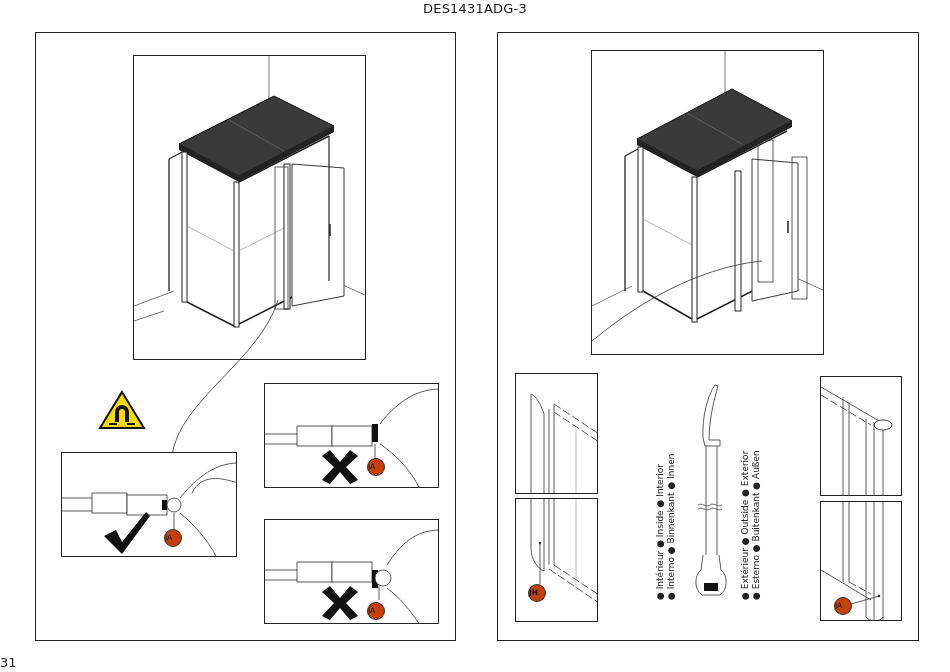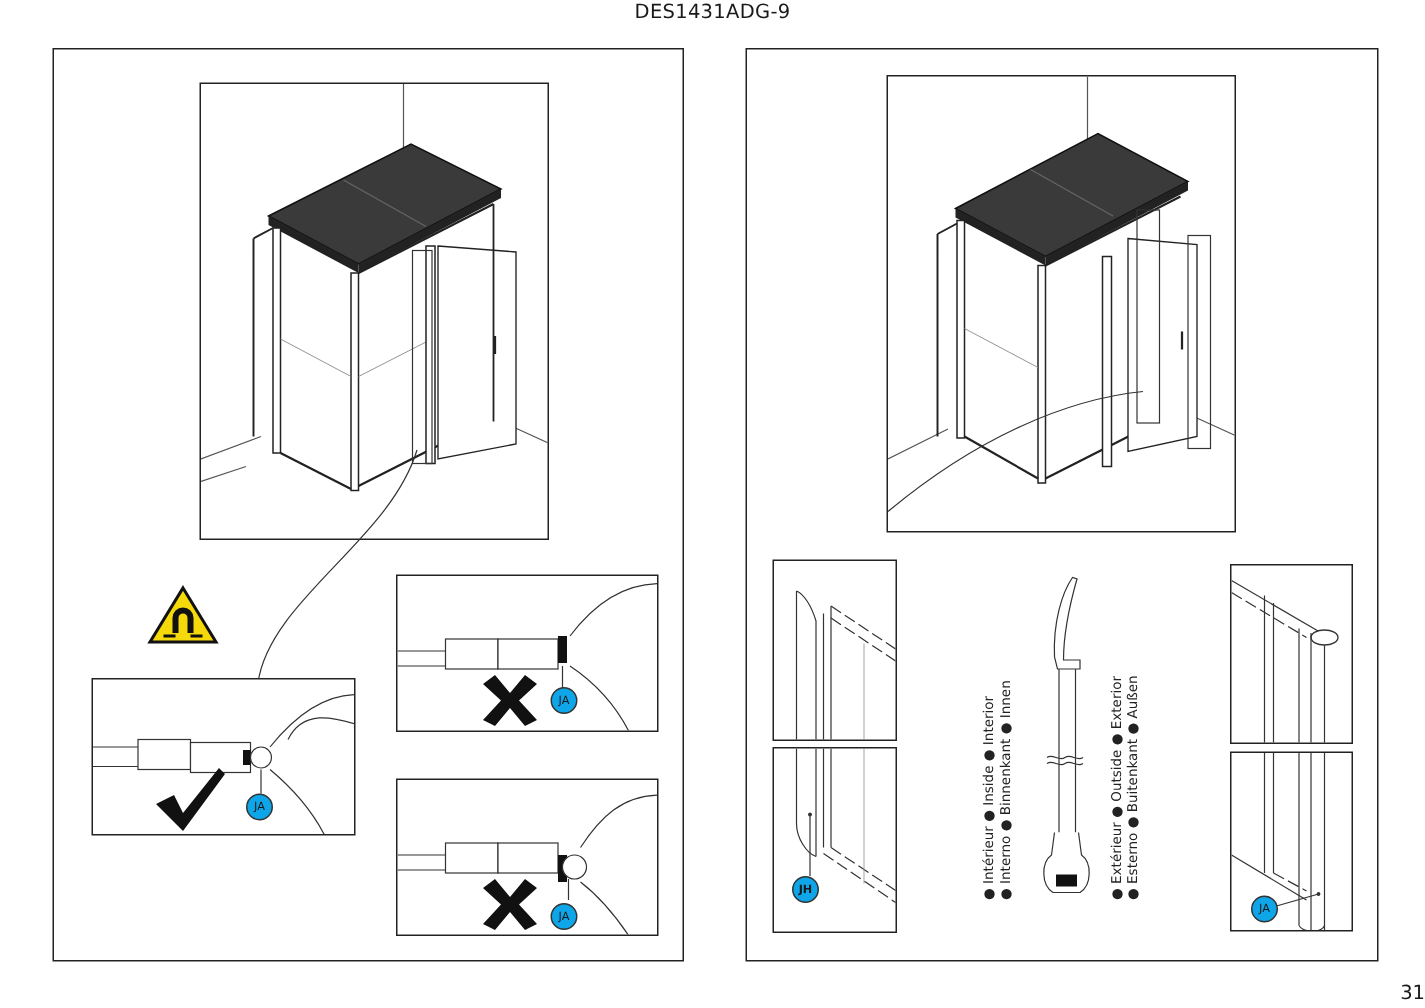--- a/index.html
+++ b/index.html
@@ -1,32 +1,32 @@
 <!DOCTYPE html>
 <html><head>
 <meta charset="utf-8">
 <style>
   html, body { margin:0; padding:0; background:#ffffff; }
   body { width:950px; height:672px; position:relative; overflow:hidden;
          font-family:"DejaVu Sans", sans-serif; color:#1a1a1a; }
   .doc-code { position:absolute; top:1px; left:0; width:950px; text-align:center;
               font-size:13px; letter-spacing:0.2px; }
-  .page-num { position:absolute; top:655px; left:0; width:950px; text-align:right; font-size:13px; }
+  .page-num { position:absolute; top:655px; left:0; width:950px; text-align:left; font-size:13px; }
   .panel { position:absolute; border:1.3px solid #222; box-sizing:border-box; background:#fff; }
   .box { position:absolute; border:1.2px solid #222; box-sizing:border-box; background:#fff; overflow:hidden; }
   svg { position:absolute; overflow:visible; }
   .vtext { position:absolute; font-size:9px; color:#222; white-space:nowrap;
            transform-origin:0 0; transform:rotate(-90deg); line-height:11px; }
   .callout { position:absolute; width:16px; height:16px; border:1px solid #333; border-radius:50%;
-             font-size:7.5px; text-align:center; line-height:16px; background:#0ea5e9; }
+             font-size:7.5px; text-align:left; line-height:16px; background:#c2410c; }
 </style>
 </head>
 <body>
 
-<div class="doc-code">DES1431ADG-9</div>
+<div class="doc-code">DES1431ADG-3</div>
 
 <div class="panel" style="left:35px;top:32px;width:421px;height:609px;">
 </div>
 
 <div class="box" style="left:133px;top:55px;width:233px;height:305px;">
   <svg width="233" height="305">
 
     <line x1="135" y1="0" x2="135" y2="90" stroke="#555" stroke-width="0.8"></line>
     <line x1="0" y1="250" x2="40" y2="235" stroke="#555" stroke-width="0.8"></line>
     <line x1="0" y1="265" x2="30" y2="255" stroke="#555" stroke-width="0.8"></line>

